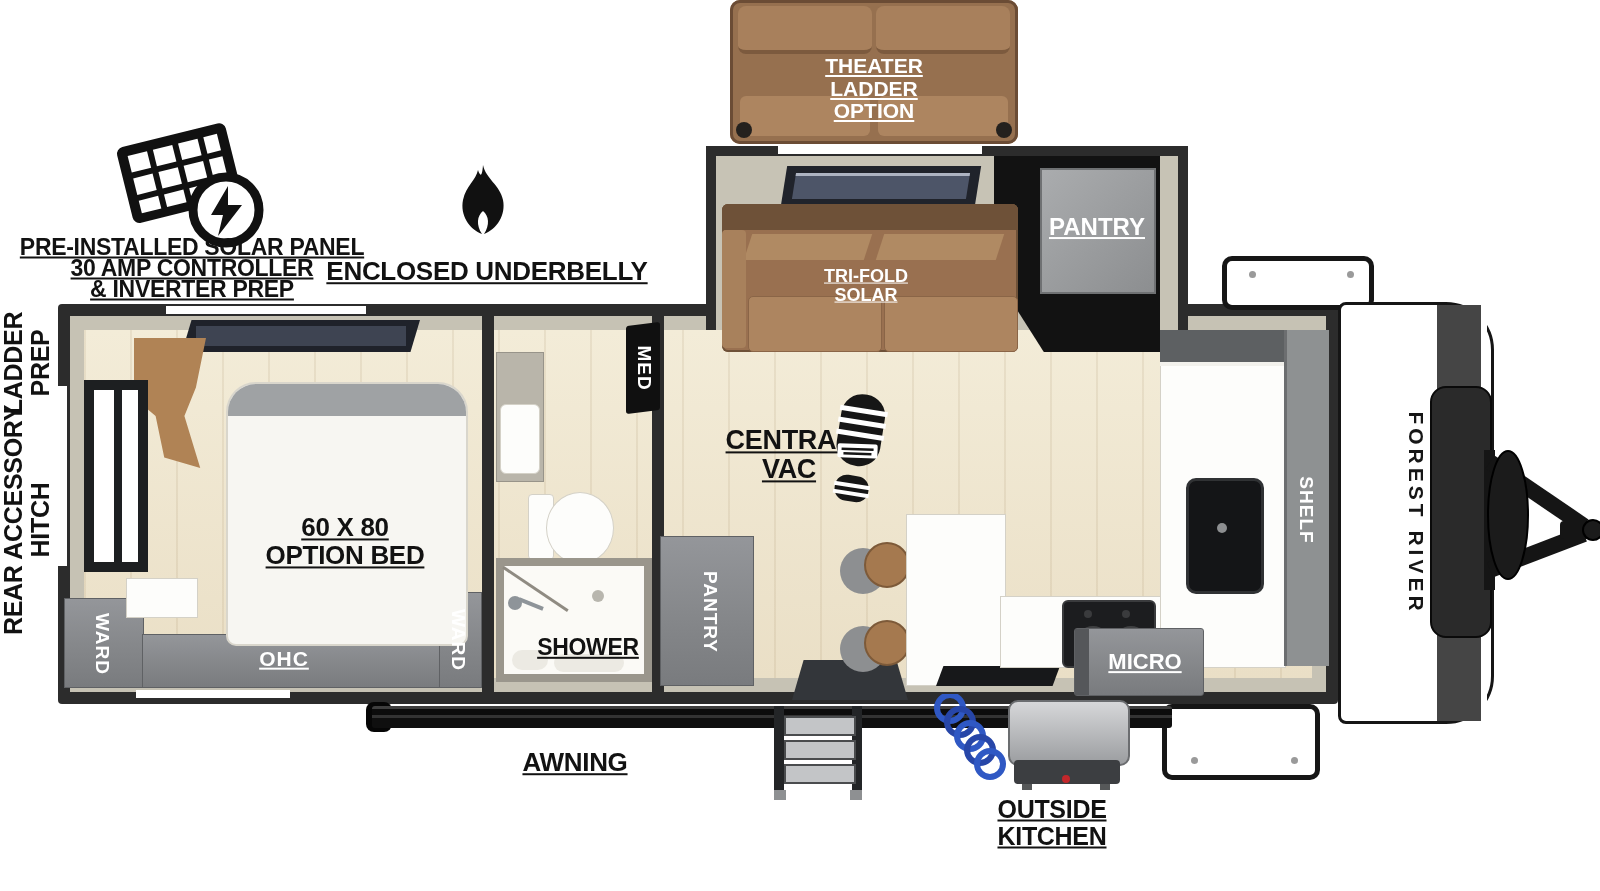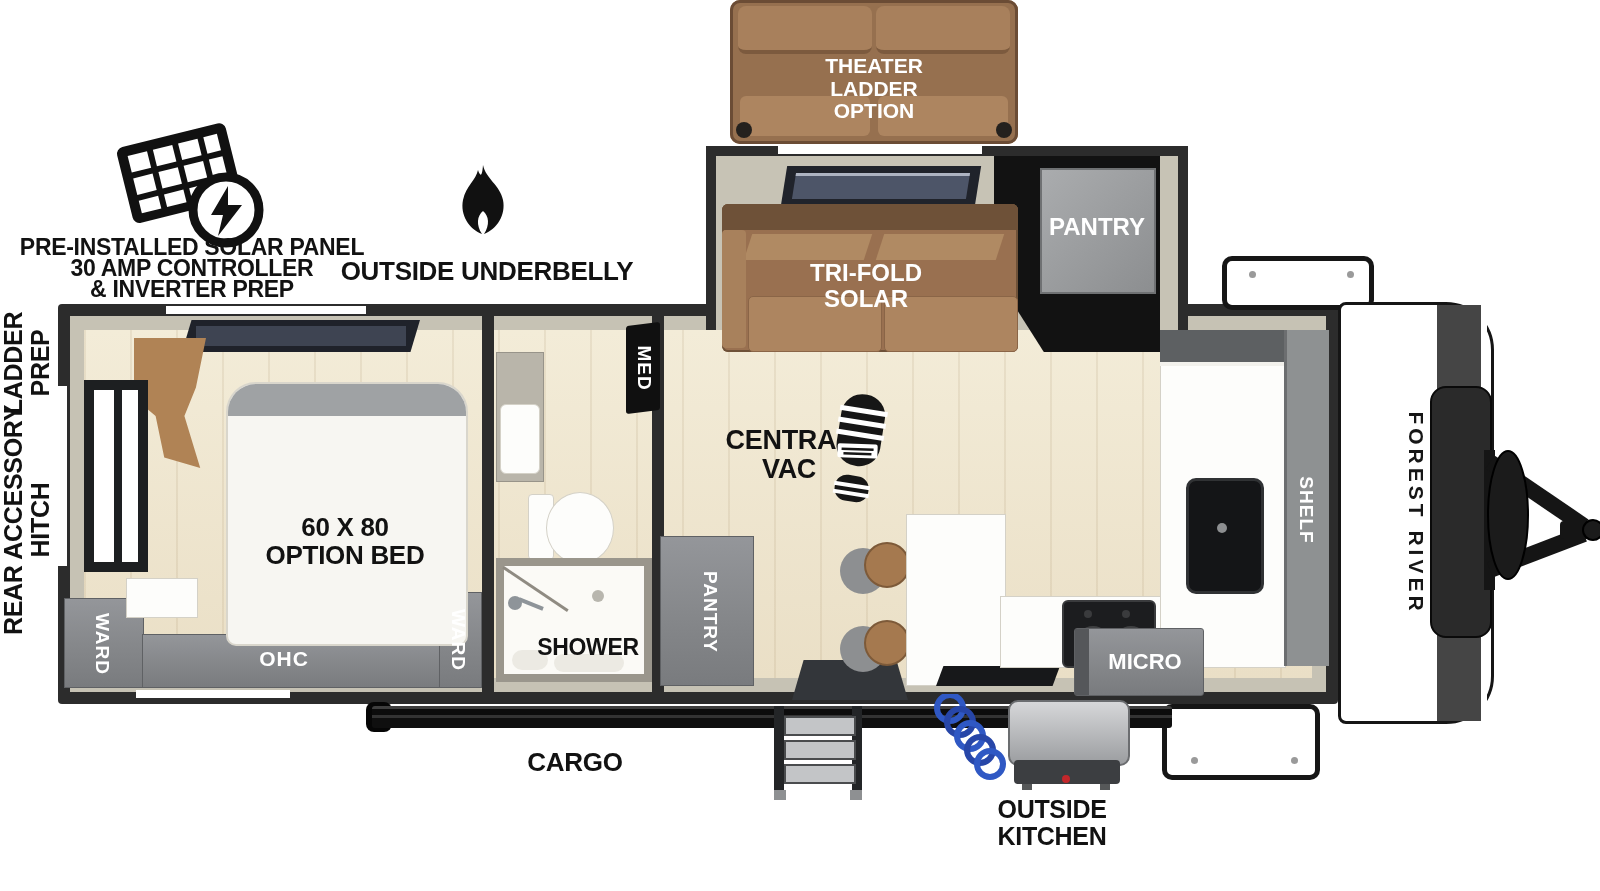--- a/index.html
+++ b/index.html
@@ -1,21 +1,21 @@
 <!DOCTYPE html>
 <html><head>
 <meta charset="utf-8">
 <style>
   html,body{margin:0;padding:0;background:#fff;}
   #stage{position:relative;width:1600px;height:891px;background:#ffffff;overflow:hidden;
          font-family:"Liberation Sans",sans-serif;}
   .abs{position:absolute;}
   .lbl{position:absolute;font-weight:700;color:#121212;text-align:center;line-height:1.06;letter-spacing:-0.3px;white-space:nowrap;}
   .wlbl{position:absolute;font-weight:700;color:#ffffff;text-align:center;line-height:1.08;white-space:nowrap;}
-  .ctr{transform:translate(-50%,-50%);}
+  .ctr{transform:translate(-50%,-50%);text-decoration:underline;}
   .rotccw{transform:translate(-50%,-50%) rotate(-90deg);}
   .rotcw{transform:translate(-50%,-50%) rotate(90deg);}
   .vtext{writing-mode:vertical-rl;transform:translate(-50%,-50%);}
   .wood{background:#efe7d2;background-image:repeating-linear-gradient(90deg,rgba(151,124,83,.12) 0 2px,rgba(0,0,0,0) 2px 46px),linear-gradient(180deg,#f3ecd8,#eadfc6);}
   .cab{background:linear-gradient(180deg,#94969a 0%,#85878a 55%,#797b7e 100%);border:1px solid #5f6164;}
   .counter{background:#fdfdfb;border:1px solid #d4d1c7;}
   .outline{border:3px solid #161616;}
 </style>
 </head>
 <body>
@@ -42,21 +42,21 @@
   <div class="wlbl ctr" style="left:1097px;top:227px;font-size:24px;">PANTRY</div>
 
   <div class="abs" style="left:722px;top:204px;width:296px;height:148px;background:#997050;border-radius:6px;box-shadow:inset 0 0 0 2px #6e5138;">
     <div class="abs" style="left:0;top:0;width:100%;height:26px;background:#6e5138;border-radius:6px 6px 0 0;"></div>
     <div class="abs" style="left:26px;top:30px;width:120px;height:26px;background:#b08a63;transform:skewX(-18deg);"></div>
     <div class="abs" style="left:158px;top:30px;width:120px;height:26px;background:#b08a63;transform:skewX(-18deg);"></div>
     <div class="abs" style="left:0;top:26px;width:24px;height:118px;background:#a8815c;border-radius:4px;"></div>
     <div class="abs" style="left:26px;top:92px;width:132px;height:54px;background:#ad8560;border:1px solid #8a6547;border-radius:5px;"></div>
     <div class="abs" style="left:162px;top:92px;width:132px;height:54px;background:#ad8560;border:1px solid #8a6547;border-radius:5px;"></div>
   </div>
-  <div class="wlbl ctr" style="left:866px;top:286px;font-size:24px;">
+  <div class="wlbl ctr" style="left:866px;top:286px;font-size:18px;">
     <div>TRI-FOLD</div>
     <div>SOLAR</div>
   </div>
 
   <div class="abs" style="left:730px;top:0;width:288px;height:144px;background:#96704f;border-radius:10px;box-shadow:inset 0 0 0 3px #6b4c35;">
     <div class="abs" style="left:8px;top:6px;width:134px;height:44px;background:#a8805c;border-radius:8px;border-bottom:4px solid #7c5a3e;"></div>
     <div class="abs" style="left:146px;top:6px;width:134px;height:44px;background:#a8805c;border-radius:8px;border-bottom:4px solid #7c5a3e;"></div>
     <div class="abs" style="left:10px;top:96px;width:130px;height:40px;background:#ad8560;border-radius:6px;"></div>
     <div class="abs" style="left:148px;top:96px;width:130px;height:40px;background:#ad8560;border-radius:6px;"></div>
     <div class="abs" style="left:6px;top:122px;width:16px;height:16px;background:#24211e;border-radius:50%;"></div>
@@ -249,31 +249,31 @@
   <div class="lbl ctr" style="left:192px;top:268px;font-size:23px;line-height:21px;">
     <div>PRE-INSTALLED SOLAR PANEL</div>
     <div>30 AMP CONTROLLER</div>
     <div>&amp; INVERTER PREP</div>
   </div>
 
   <svg class="abs" style="left:452px;top:164px;" width="64" height="76" viewBox="0 0 64 76">
     <path d="M31 1 C34 15 48 21 51 36 C54 51 45 65 32 70 C38 61 37 52 31 47 C25 52 24 61 30 70 C17 65 8 51 11 36 C14 22 24 16 26 6 C28 12 30 14 31 1 Z" fill="#111"></path>
   </svg>
   <div class="lbl ctr" style="left:487px;top:272px;font-size:26px;">
-    <div>OUTSIDE UNDERBELLY</div>
+    <div>ENCLOSED UNDERBELLY</div>
   </div>
 
   <div class="lbl rotccw" style="left:26px;top:363px;font-size:25px;">
     <div>LADDER</div>
     <div>PREP</div>
   </div>
   <div class="lbl rotccw" style="left:26px;top:520px;font-size:25px;">
     <div>REAR ACCESSORY</div>
     <div>HITCH</div>
   </div>
 
-  <div class="lbl ctr" style="left:575px;top:763px;font-size:26px;">CARGO</div>
+  <div class="lbl ctr" style="left:575px;top:763px;font-size:26px;">AWNING</div>
   <div class="lbl ctr" style="left:1052px;top:822px;font-size:25px;">
     <div>OUTSIDE</div>
     <div>KITCHEN</div>
   </div>
 
 </div>
 
 </body></html>

